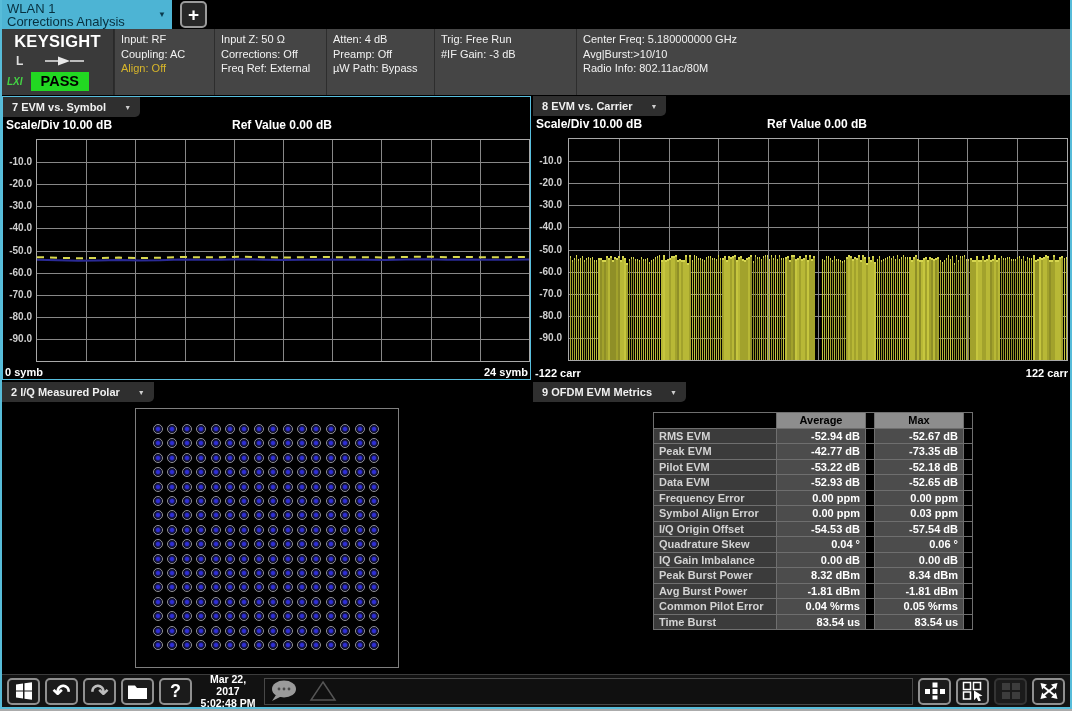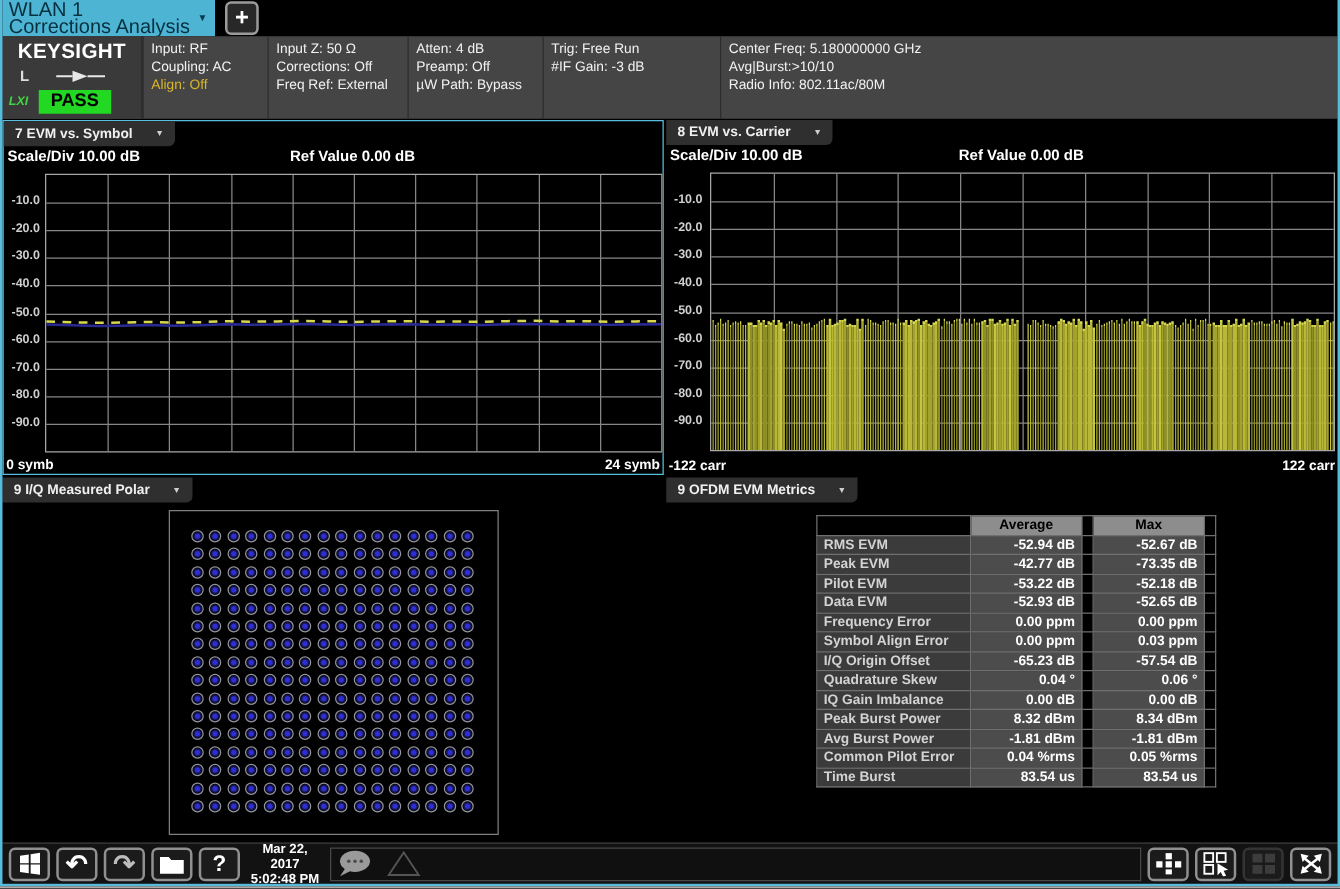--- a/index.html
+++ b/index.html
@@ -8,21 +8,21 @@
   
   .wb-left{position:absolute;left:0;top:0;width:2px;height:709px;background:#57bcd9;z-index:50;}
   .wb-right{position:absolute;left:1070px;top:0;width:2px;height:709px;background:#57bcd9;z-index:50;}
   .wb-bottom{position:absolute;left:0;top:707px;width:1072px;height:2px;background:#57bcd9;z-index:50;}
   .wb-gray{position:absolute;left:0;top:709px;width:1072px;height:2px;background:#ababab;z-index:50;}
 
   
   .tabbar{position:absolute;left:2px;top:0;right:2px;height:29px;background:#000;}
   .tab{position:absolute;left:0;top:0;width:170px;height:29px;background:#4db4d4;color:#07303f;
        display:flex;align-items:center;cursor:default;}
-  .tab-text{padding-left:5px;font-size:16px;line-height:13px;}
+  .tab-text{padding-left:5px;font-size:13px;line-height:13px;}
   .tab-caret{margin-left:auto;margin-right:6px;font-size:8px;color:#0a3a4d;}
   .add-tab{position:absolute;left:178px;top:1px;width:27px;height:27px;background:#282828;
        border:2px solid #9b9b9b;border-radius:5px;color:#fff;font-size:19px;font-weight:bold;
        display:flex;align-items:center;justify-content:center;padding:0;box-sizing:border-box;
        font-family:inherit;}
 
   
   .header{position:absolute;left:2px;top:29px;width:1068px;height:66px;background:#454545;display:flex;}
   .brand{width:111px;flex:none;background:#3a3a3a;border-right:1px solid #292929;}
   .brand-name{font-size:16.5px;font-weight:bold;color:#fff;text-align:center;padding-top:3px;letter-spacing:.3px;}
@@ -496,21 +496,21 @@
         </div>
       </div>
     <div class="xrow">
       <span>-122 carr</span>
       <span>122 carr</span>
     </div>
   </div>
 
   <div class="panel" id="panel-bl">
     <div class="ptitle">
-      <span>9 I/Q Measured Polar</span>
+      <span>2 I/Q Measured Polar</span>
       <span class="caret">▼</span>
     </div>
     <div class="constellation-frame" id="constellation">
         <div class="cpoint" style="left: 22px; top: 20px; border-color: rgb(151, 151, 151);"></div>
         <div class="cpoint" style="left: 36.4px; top: 20px; border-color: rgb(151, 151, 151);"></div>
         <div class="cpoint" style="left: 50.8px; top: 20px; border-color: rgb(151, 151, 151);"></div>
         <div class="cpoint" style="left: 65.2px; top: 20px; border-color: rgb(151, 151, 151);"></div>
         <div class="cpoint" style="left: 79.6px; top: 20px; border-color: rgb(151, 151, 151);"></div>
         <div class="cpoint" style="left: 94px; top: 20px; border-color: rgb(151, 151, 151);"></div>
         <div class="cpoint" style="left: 108.4px; top: 20px; border-color: rgb(151, 151, 151);"></div>
@@ -819,21 +819,21 @@
           </tr>
           <tr>
             <td class="lbl">Symbol Align Error</td>
             <td class="val">0.00 ppm</td>
             <td class="spc"></td>
             <td class="val">0.03 ppm</td>
             <td class="spc"></td>
           </tr>
           <tr>
             <td class="lbl">I/Q Origin Offset</td>
-            <td class="val">-65.23 dB</td>
+            <td class="val">-54.53 dB</td>
             <td class="spc"></td>
             <td class="val">-57.54 dB</td>
             <td class="spc"></td>
           </tr>
           <tr>
             <td class="lbl">Quadrature Skew</td>
             <td class="val">0.04 °</td>
             <td class="spc"></td>
             <td class="val">0.06 °</td>
             <td class="spc"></td>

